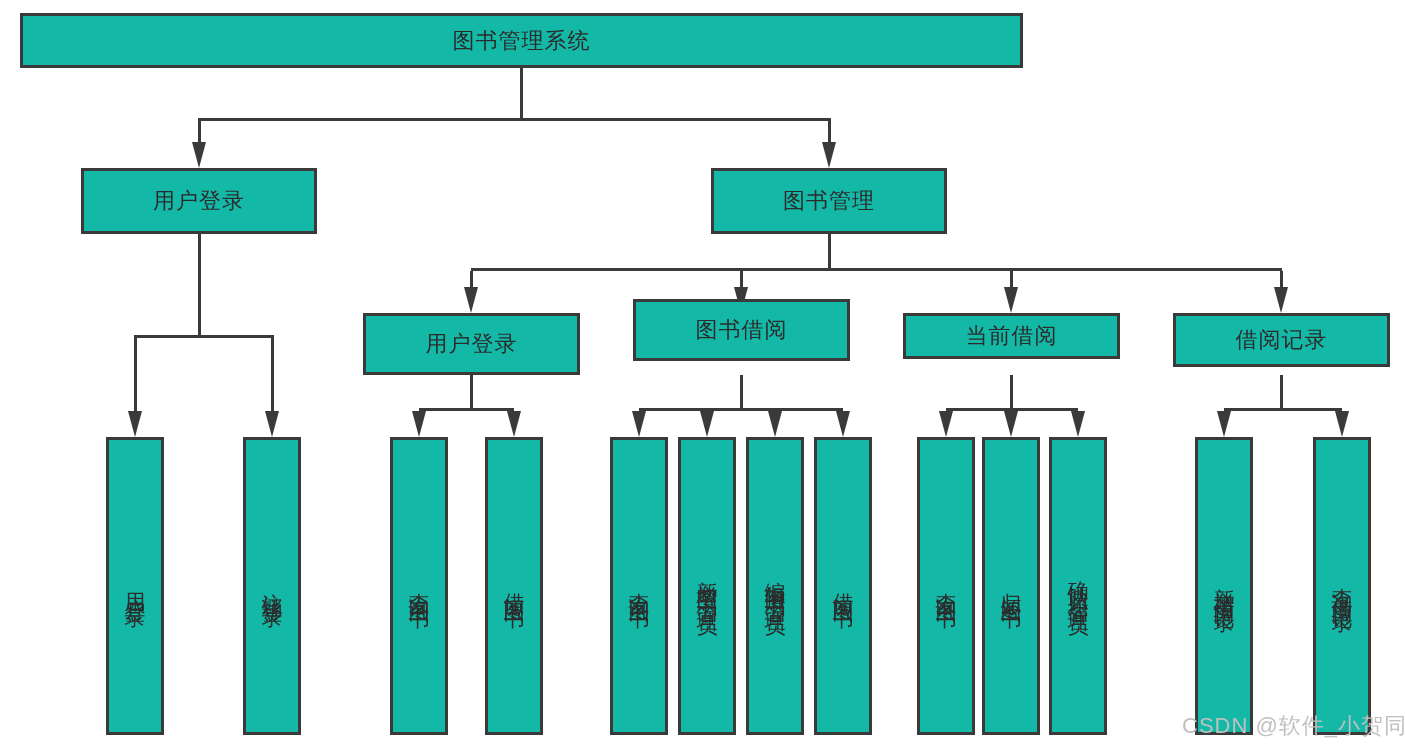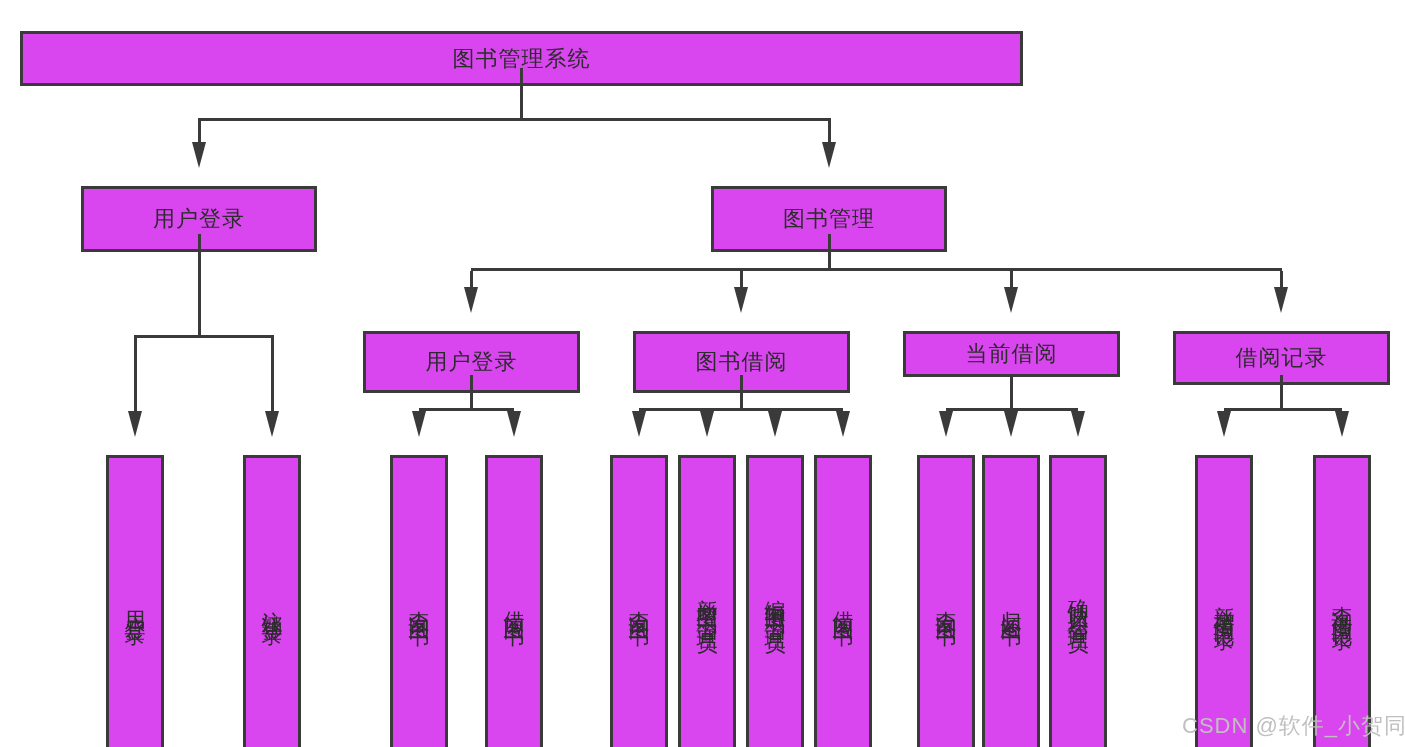--- a/index.html
+++ b/index.html
@@ -8,23 +8,22 @@
     --watermark:#c2bfbf;
     --background:#ffffff;
   }
   html,body{margin:0;padding:0;background:var(--background);}
   .canvas{
     position:relative;width:1405px;height:747px;background:var(--background);
     font-family:"Liberation Sans",sans-serif;overflow:hidden;
   }
   .node{
     position:absolute;box-sizing:border-box;border:3px solid var(--line);
-    background:#d946ef;display:flex;align-items:center;justify-content:center;
+    background:#14b8a6;display:flex;align-items:center;justify-content:center;
     color:var(--text);
-    margin-top:18px;
   }
   .hnode{font-size:22px;letter-spacing:1px;white-space:nowrap;}
   .vtext{
     writing-mode:vertical-rl;text-orientation:mixed;
     font-size:21px;letter-spacing:5px;color:var(--text);
   }
   .line{position:absolute;background:var(--line);}
   .arrow{
     position:absolute;width:0;height:0;
     border-left:7px solid transparent;border-right:7px solid transparent;
@@ -64,21 +63,21 @@
   <div class="line" style="left:470px;top:271px;width:3px;height:18px"></div>
   <div class="arrow" style="left:464px;top:287px"></div>
   <div class="line" style="left:740px;top:271px;width:3px;height:18px"></div>
   <div class="arrow" style="left:734px;top:287px"></div>
   <div class="line" style="left:1010px;top:271px;width:3px;height:18px"></div>
   <div class="arrow" style="left:1004px;top:287px"></div>
   <div class="line" style="left:1280px;top:271px;width:3px;height:18px"></div>
   <div class="arrow" style="left:1274px;top:287px"></div>
 
   <div class="node hnode" style="left:363px;top:313px;width:217px;height:62px">用户登录</div>
-  <div class="node hnode" style="left:633px;top:313px;width:217px;height:62px">图书借阅</div>
+  <div class="node hnode" style="left:633px;top:299px;width:217px;height:62px">图书借阅</div>
   <div class="node hnode" style="left:903px;top:313px;width:217px;height:46px">当前借阅</div>
   <div class="node hnode" style="left:1173px;top:313px;width:217px;height:54px">借阅记录</div>
 
   <div class="line" style="left:470px;top:375px;width:3px;height:36px"></div>
   <div class="line" style="left:419px;top:408px;width:95px;height:3px"></div>
   <div class="arrow" style="left:412px;top:411px"></div>
   <div class="arrow" style="left:507px;top:411px"></div>
 
   <div class="line" style="left:740px;top:375px;width:3px;height:36px"></div>
   <div class="line" style="left:639px;top:408px;width:204px;height:3px"></div>

